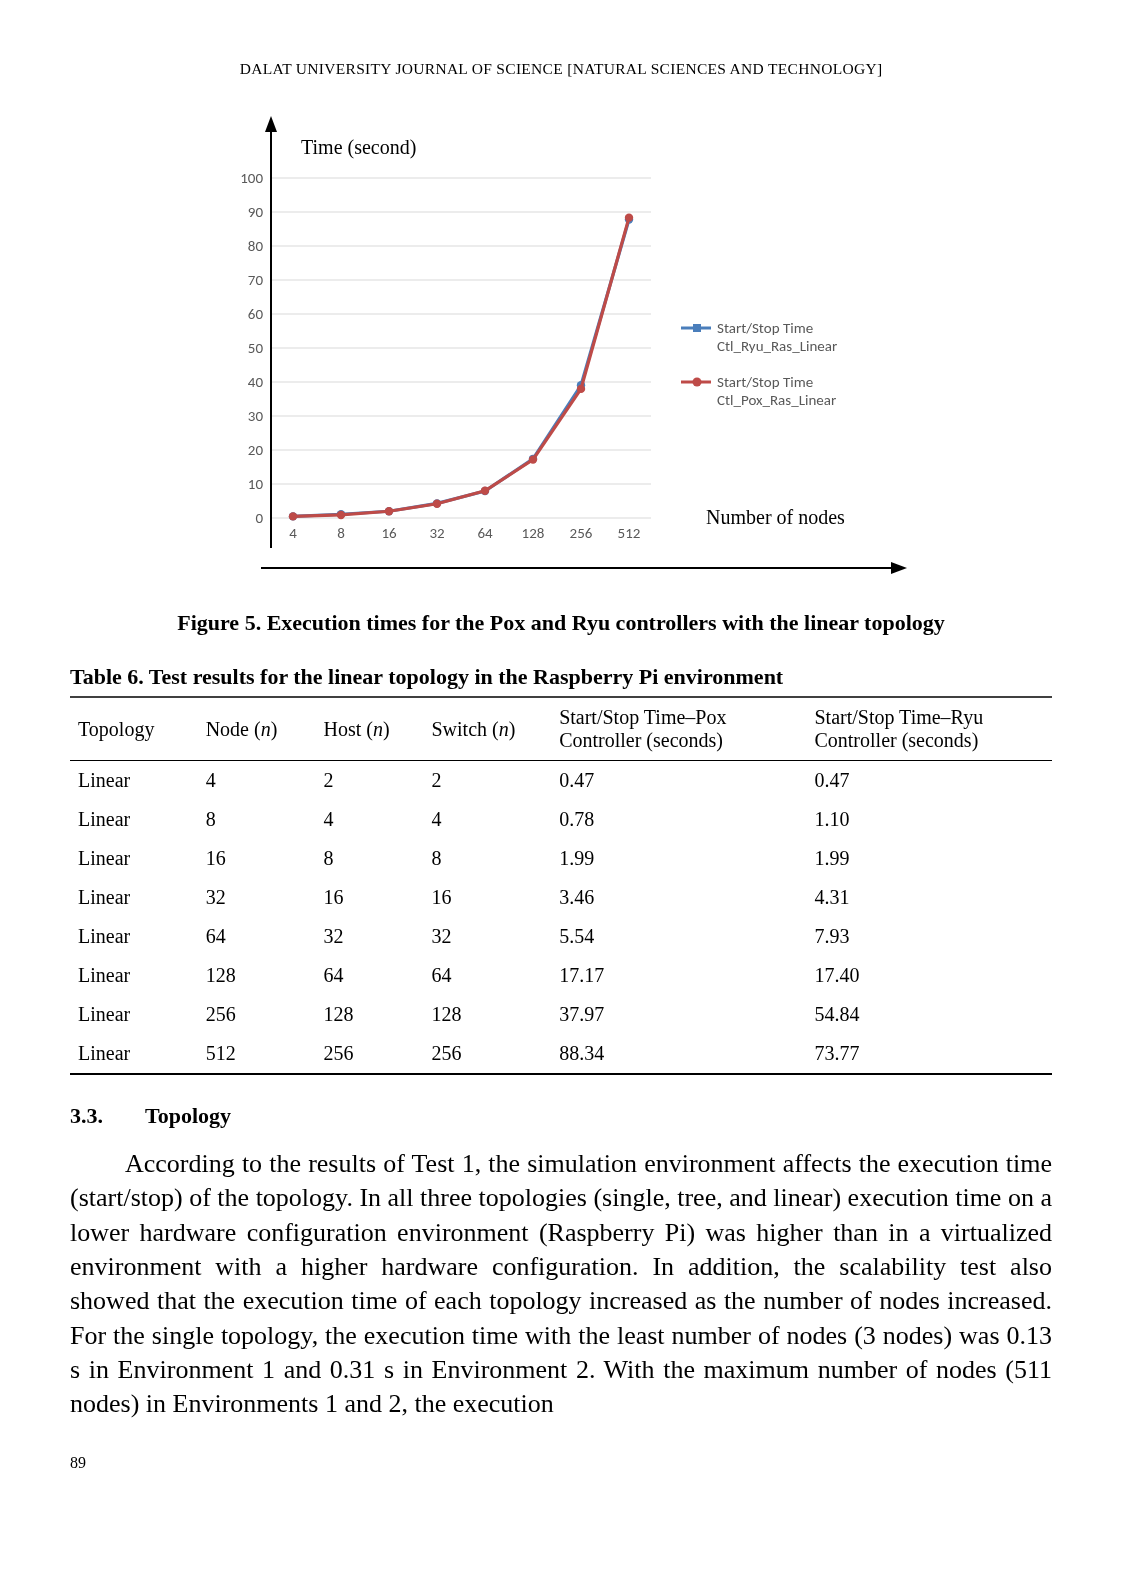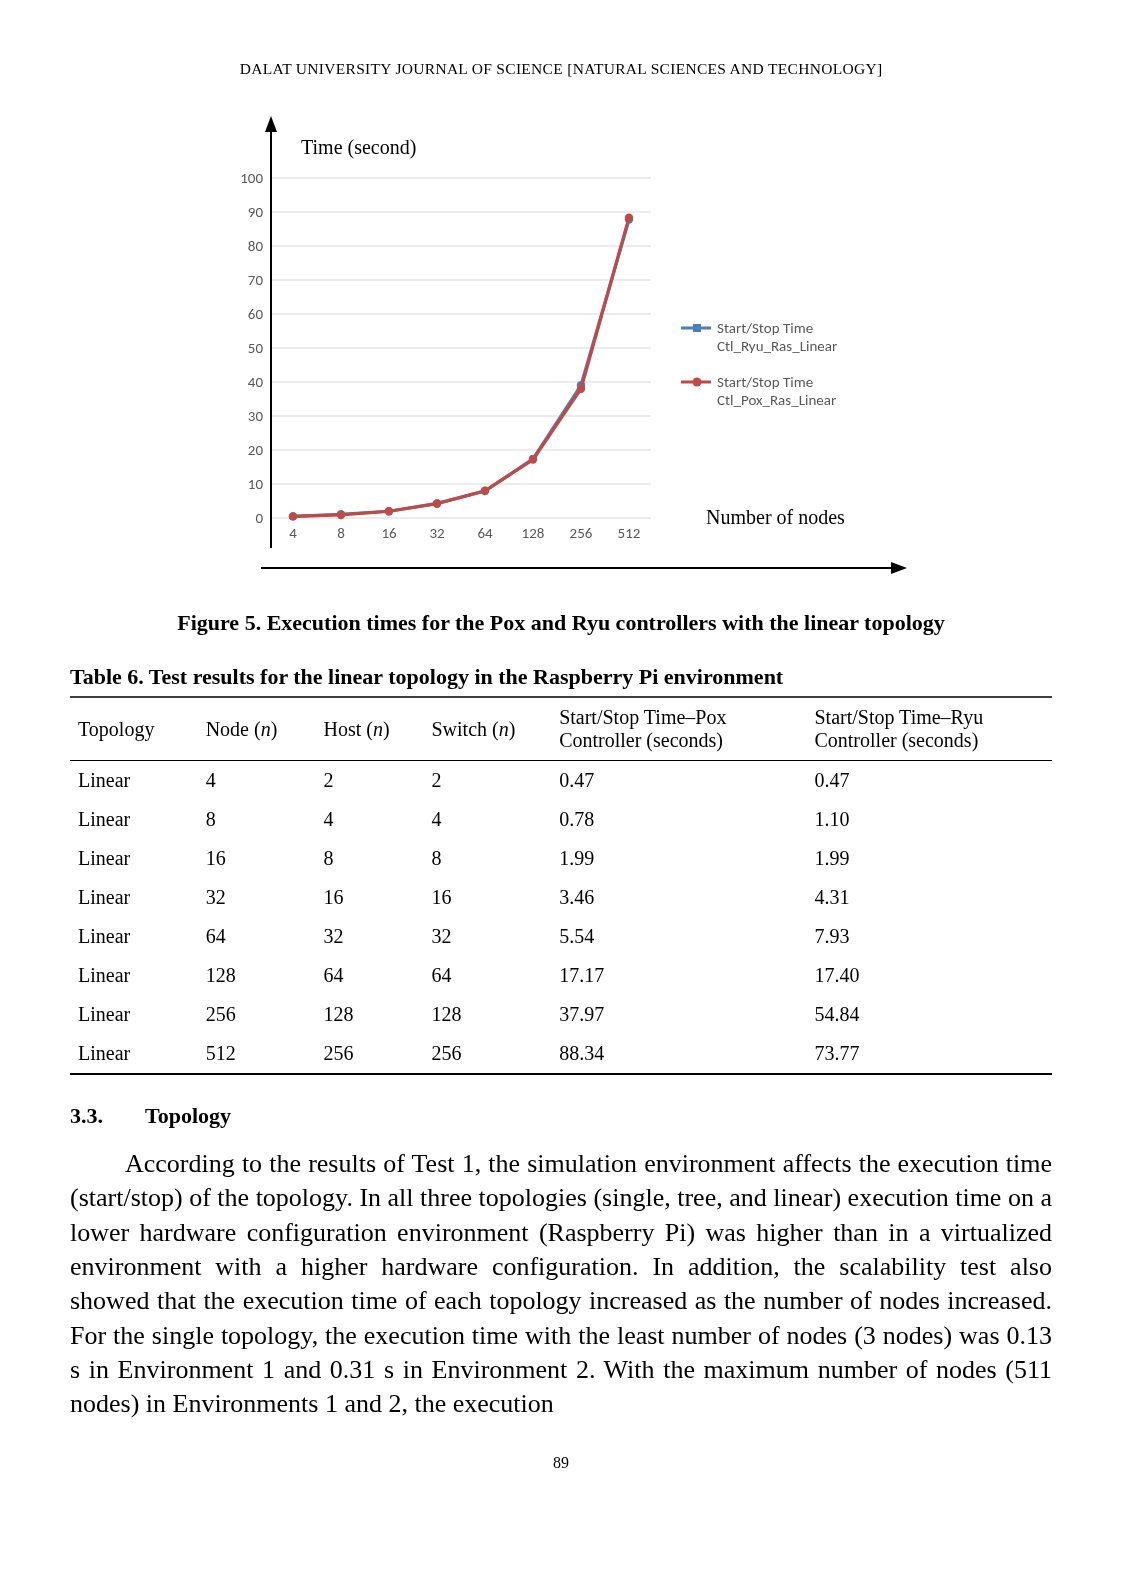--- a/index.html
+++ b/index.html
@@ -59,21 +59,20 @@
   }
   .section-head .num { display:inline-block; width: 70px; }
   p.body {
     font-size: 26px;
     line-height: 1.32;
     text-align: justify;
     margin: 0 0 18px 0;
     text-indent: 55px;
   }
   .pagenum {
-    text-align: center;
     font-size: 16px;
     margin-top: 32px;
   }
   
   .axis-label { font-family: "Times New Roman", serif; font-size: 20px; }
   .tick-label { font-family: Calibri, Arial, sans-serif; font-size: 15px; fill:#595959; }
   .legend-label { font-family: Calibri, Arial, sans-serif; font-size: 15px; fill:#595959; }
 </style>
 </head>
 <body>

